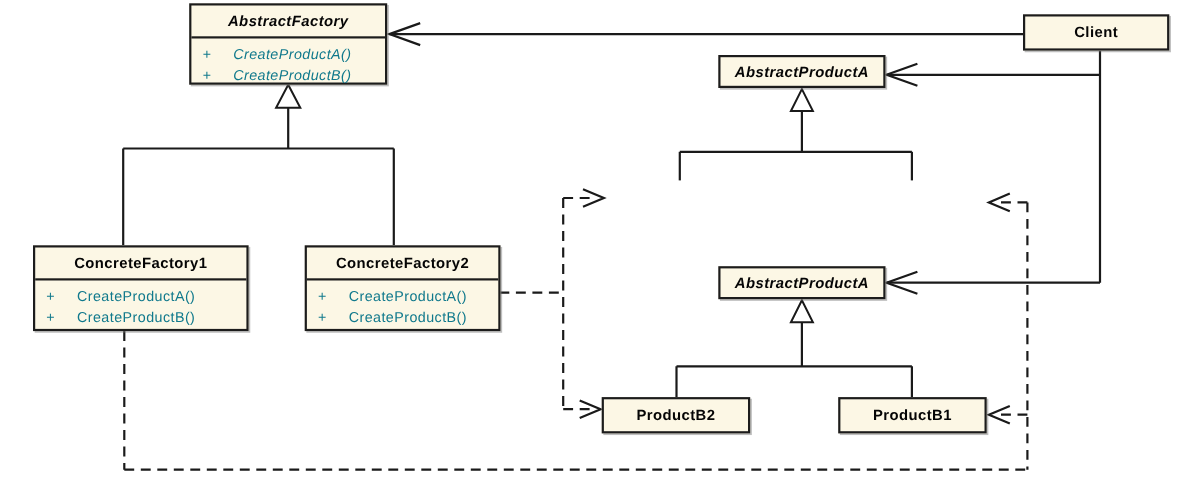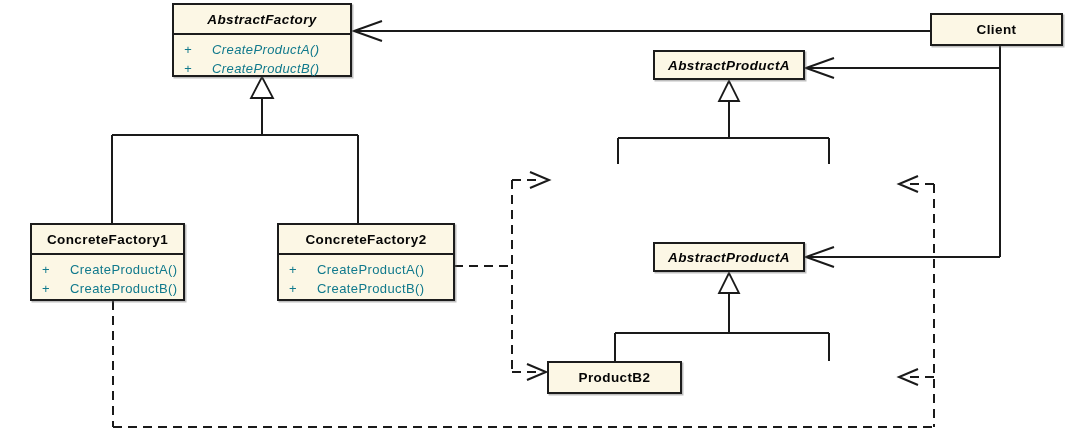--- a/index.html
+++ b/index.html
@@ -145,21 +145,21 @@
         <span class="vis">+</span>
         <span class="sig">CreateProductA()</span>
       </div>
       <div class="uml-method">
         <span class="vis">+</span>
         <span class="sig">CreateProductB()</span>
       </div>
     </div>
   </div>
 
-  <div class="uml-class with-body" style="left:30px;top:223px;width:155px;height:78px">
+  <div class="uml-class with-body" style="left:30px;top:223px;width:196px;height:78px">
     <div class="uml-title">ConcreteFactory1</div>
     <div class="uml-body">
       <div class="uml-method">
         <span class="vis">+</span>
         <span class="sig">CreateProductA()</span>
       </div>
       <div class="uml-method">
         <span class="vis">+</span>
         <span class="sig">CreateProductB()</span>
       </div>
@@ -191,14 +191,17 @@
 
 
   <div class="uml-class simple abstract" style="left:653px;top:242px;width:152px;height:30px">
     <div class="uml-title">AbstractProductA</div>
   </div>
 
   <div class="uml-class simple" style="left:547px;top:361px;width:135px;height:33px">
     <div class="uml-title">ProductB2</div>
   </div>
 
+  <div class="uml-class simple" style="left:762px;top:361px;width:135px;height:33px">
+    <div class="uml-title">ProductB1</div>
+  </div>
 
 </div>
 
 </body></html>

